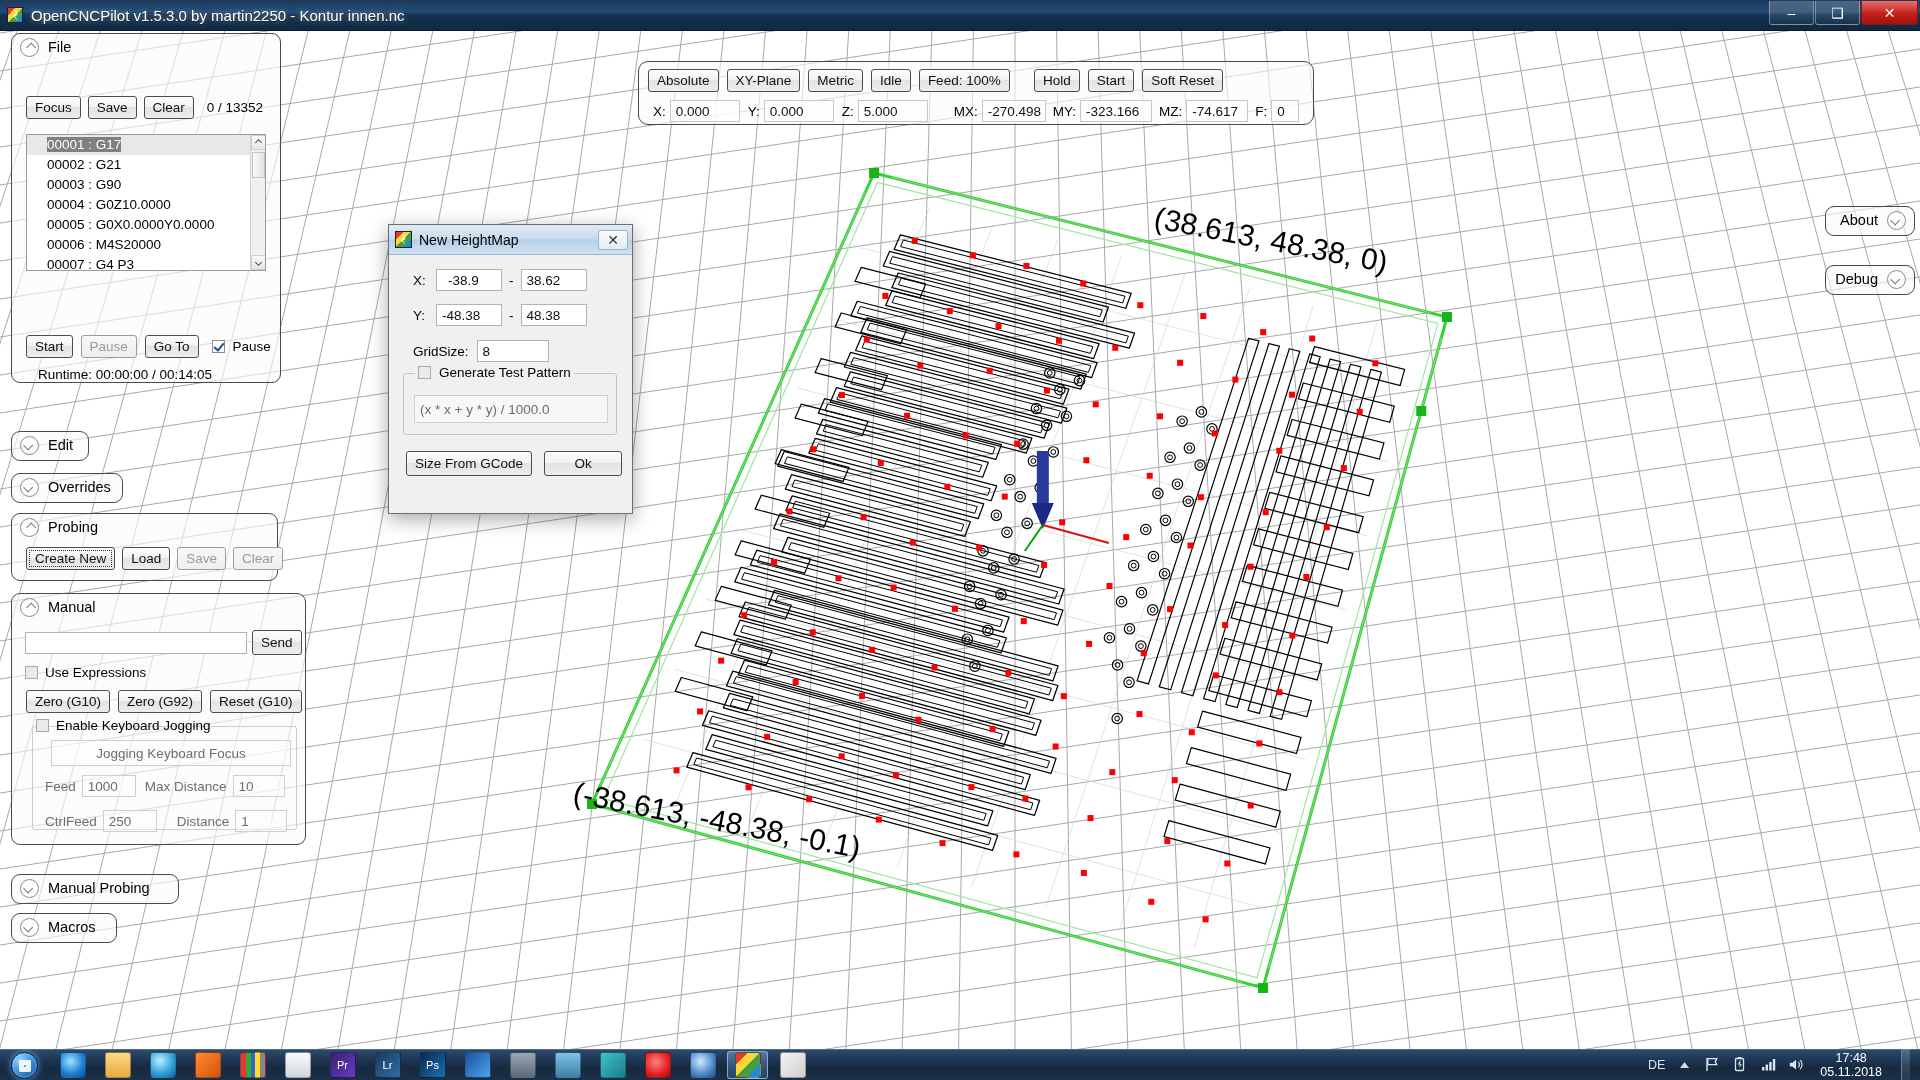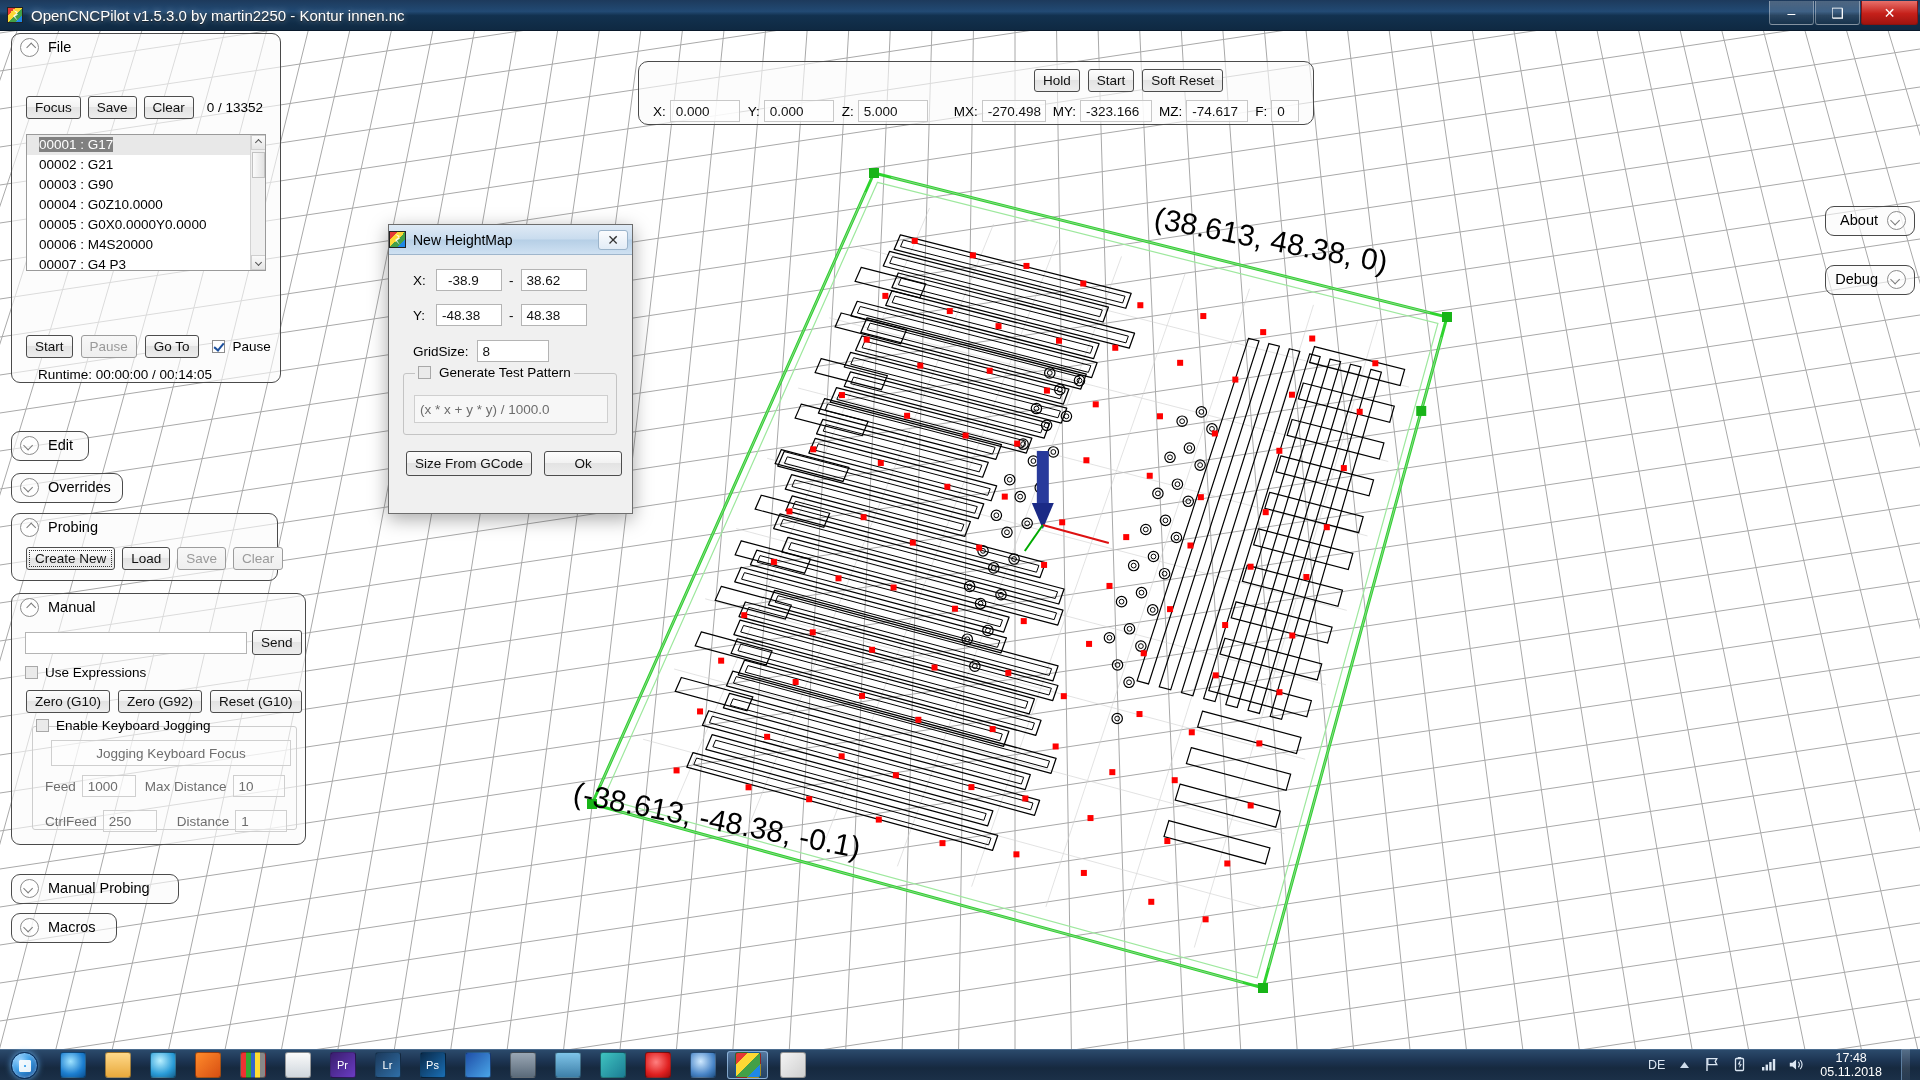--- a/index.html
+++ b/index.html
@@ -149,21 +149,21 @@
   
   #p-file { left: 11px; top: 2px; width: 270px; height: 350px; }
   #gcode-list {
     position: absolute; left: 14px; top: 100px;
     width: 240px; height: 137px;
     background: #fff; border: 1px solid #9a9a9a;
     overflow: hidden;
     font-size: 13.5px;
   }
   #gcode-list .gl {
-    padding-left: 12px; height: 20px; line-height: 20px;
+    padding-left: 20px; height: 20px; line-height: 20px;
     white-space: nowrap; overflow: hidden;
   }
   #gcode-list .gl.sel { background: #e8e8e8; }
   #gcode-list .gl.sel span.num { background: #808080; color: #fff; }
   .vscroll {
     position: absolute; right: 0; top: 0; width: 15px; height: 100%;
     background: #f0f0f0; border-left: 1px solid #d2d2d2;
   }
   .vscroll .arw {
     width: 15px; height: 15px; background: linear-gradient(to bottom,#fafafa,#e6e6e6);
@@ -203,21 +203,21 @@
     position: absolute; left: 388px; top: 193px;
     width: 245px; height: 290px;
     background: #f0f0f0;
     border: 1px solid #6d6d6d;
     box-shadow: 0 5px 18px rgba(0,0,0,.35);
   }
   #dlg .dlg-title {
     height: 30px;
     background: linear-gradient(to bottom, #dfeaf5, #c9dcee 48%, #b6cfe6 52%, #cfe1f2);
     display: flex; align-items: center; gap: 7px;
-    padding: 0 4px 0 0;
+    padding: 0 4px 0 6px;
     border-bottom: 1px solid #9fb6cc;
   }
   #dlg .dlg-title .t { font-size: 14px; flex: 1; }
   #dlg .dlg-x {
     width: 30px; height: 20px; color: #333; font-size: 14px;
     display: flex; align-items: center; justify-content: center;
     border: 1px solid #9bb4cb; border-radius: 3px;
     background: linear-gradient(to bottom,#fbfcfe,#e2ecf6);
     cursor: pointer;
   }
@@ -994,20 +994,27 @@
     <div class="panel" style="left:11px; top:882px; width:106px; height:30px;">
       <div class="panel-head">
         <div class="chev down">
             <i></i>
           </div>
         <span>Macros</span>
       </div>
     </div>
 
     <div class="panel" id="p-status">
+      <div class="row" style="position:absolute; left:9px; top:7px; gap:8px;">
+        <div class="btn">Absolute</div>
+        <div class="btn">XY-Plane</div>
+        <div class="btn">Metric</div>
+        <div class="btn">Idle</div>
+        <div class="btn">Feed: 100%</div>
+      </div>
       <div class="row" style="position:absolute; left:395px; top:7px; gap:8px;">
         <div class="btn">Hold</div>
         <div class="btn">Start</div>
         <div class="btn">Soft Reset</div>
       </div>
       <div class="row" style="position:absolute; left:14px; top:38px; gap:4px;">
         <span class="lbl">X:</span>
         <div class="field ro" style="width:70px;">0.000</div>
         <span class="lbl" style="margin-left:4px;">Y:</span>
         <div class="field ro" style="width:70px;">0.000</div>

